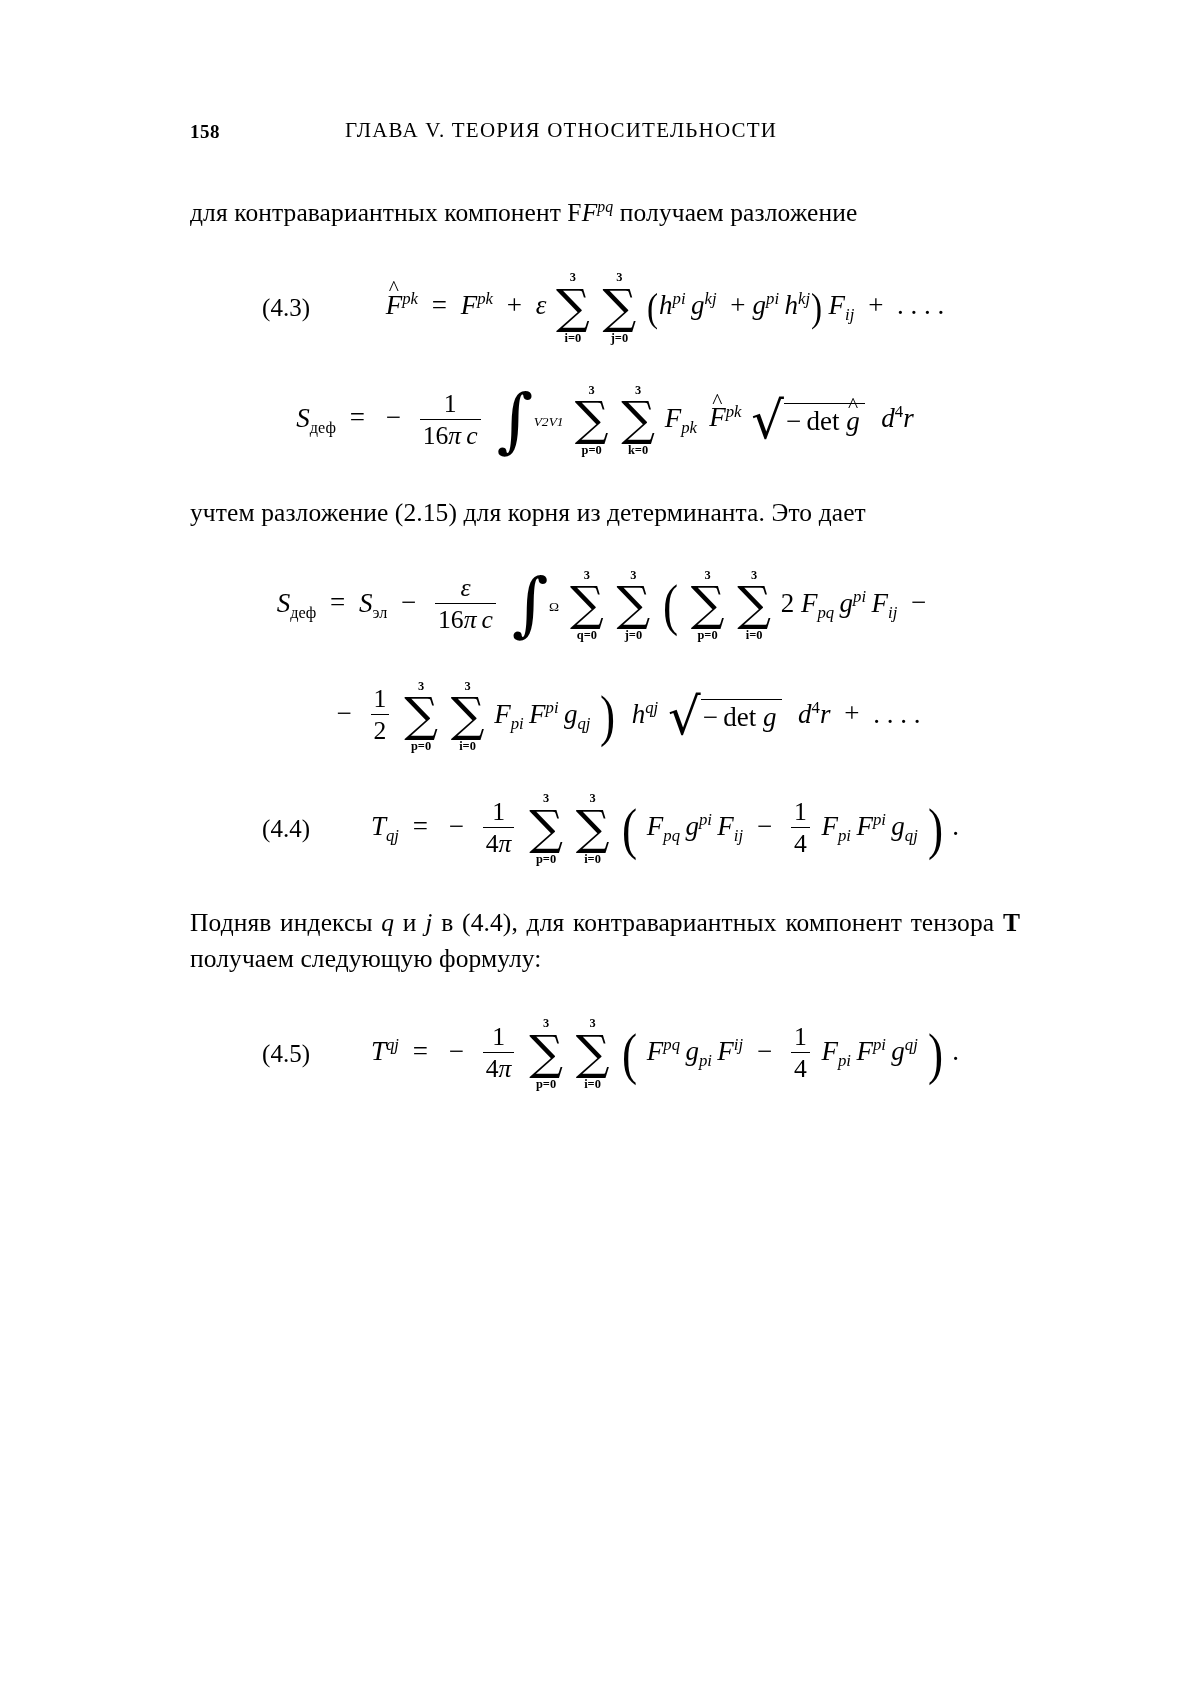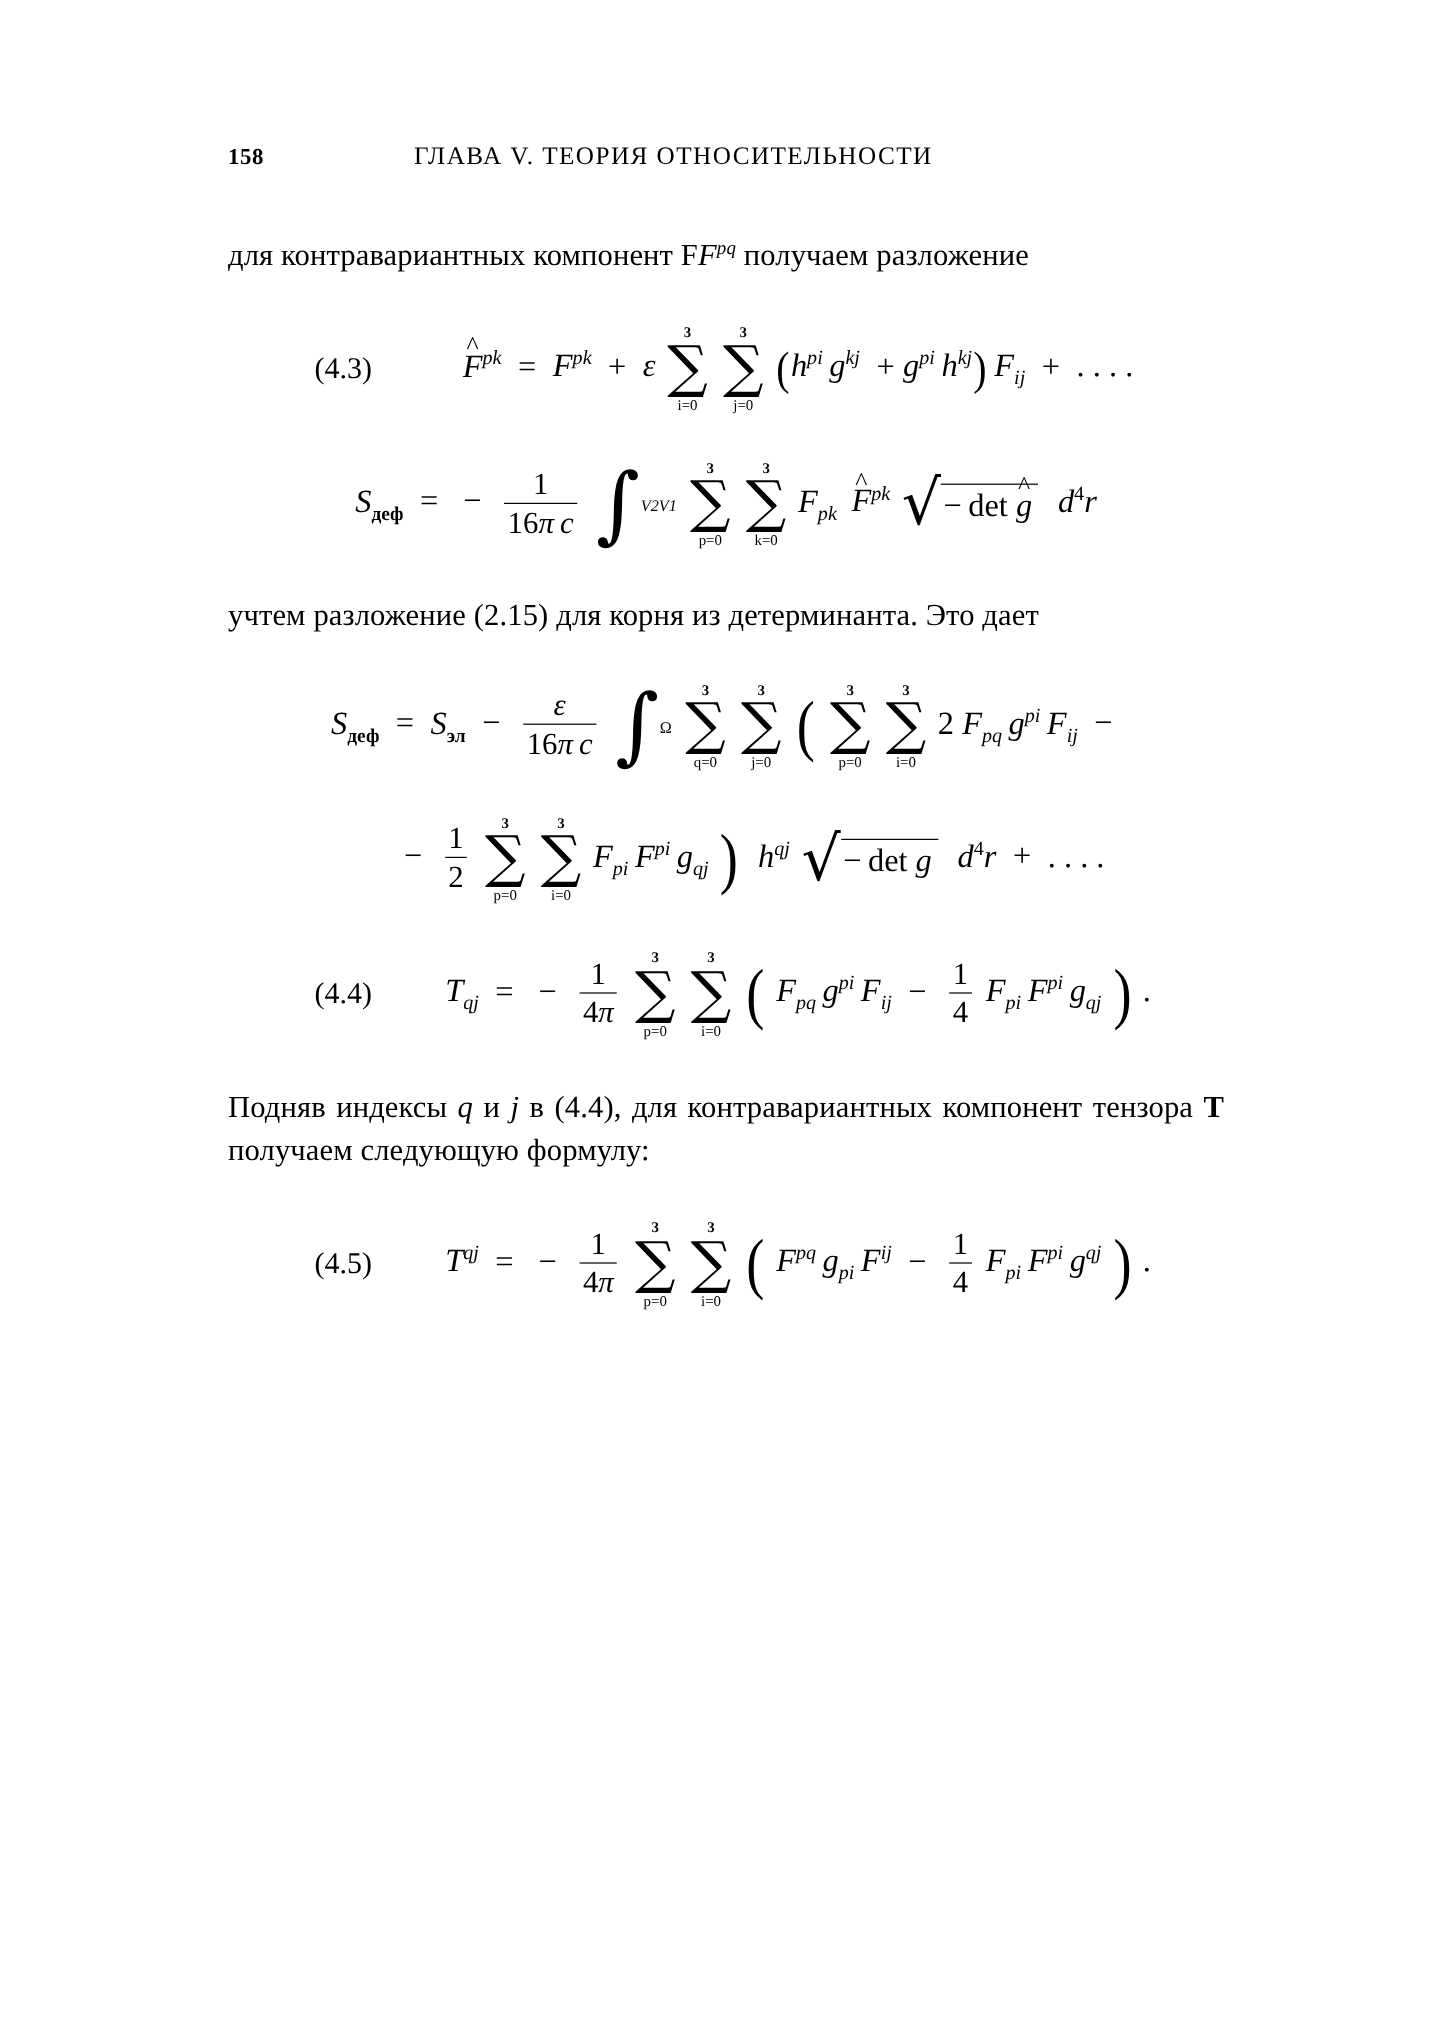--- a/index.html
+++ b/index.html
@@ -72,42 +72,42 @@
     align-items: center;
     font-size: 27px;
   }
   
   .mi { font-style: italic; font-family: "Liberation Serif", serif; }
   .mn { font-style: normal; }
   .op { margin: 0 7px; }
   .sup { font-size: 0.62em; vertical-align: super; font-style: italic; }
   .supr { font-size: 0.62em; vertical-align: super; font-style: normal; }
   .sub { font-size: 0.62em; vertical-align: sub; font-style: italic; }
-  .subr { font-size: 0.60em; vertical-align: sub; font-style: normal; font-weight: bold; }
+  .subr { font-size: 0.60em; vertical-align: sub; font-style: normal; }
   .frac {
     display: inline-flex;
     flex-direction: column;
     align-items: center;
     vertical-align: middle;
     margin: 0 5px;
     font-size: 0.95em;
   }
   .frac .num { padding: 0 3px 1px 3px; line-height: 1.05; }
   .frac .den { padding: 1px 3px 0 3px; border-top: 1.6px solid #000; line-height: 1.15; }
   .bigsum {
     display: inline-flex;
     flex-direction: column;
     align-items: center;
     vertical-align: middle;
     margin: 0 3px;
     line-height: 1;
   }
   .bigsum .lim { font-size: 0.46em; font-style: normal; }
   .bigsum .lim.top { margin-bottom: 1px; font-weight: bold; }
-  .bigsum .lim.bot { margin-top: 2px; }
+  .bigsum .lim.bot { margin-top: 2px; font-weight: bold; }
   .bigsum .glyph { font-size: 1.75em; line-height: 0.95; font-family: "DejaVu Serif", serif; }
   .bigint {
     display: inline-flex;
     flex-direction: column;
     align-items: center;
     vertical-align: middle;
     margin: 0 4px;
     line-height: 1;
     position: relative;
   }

